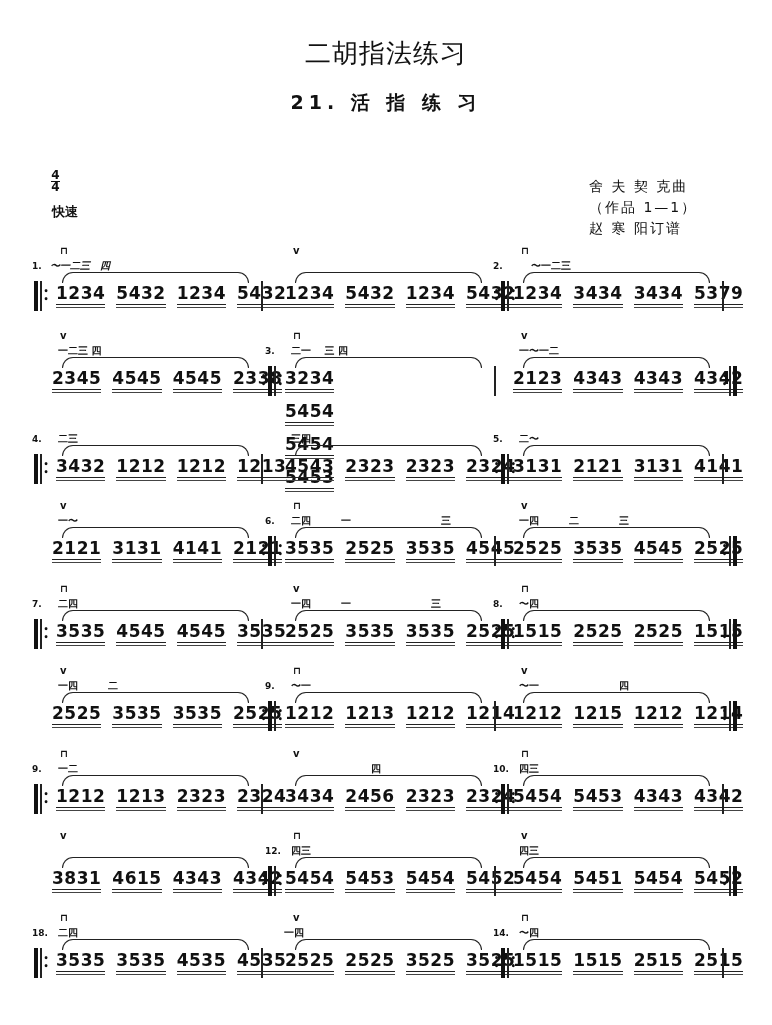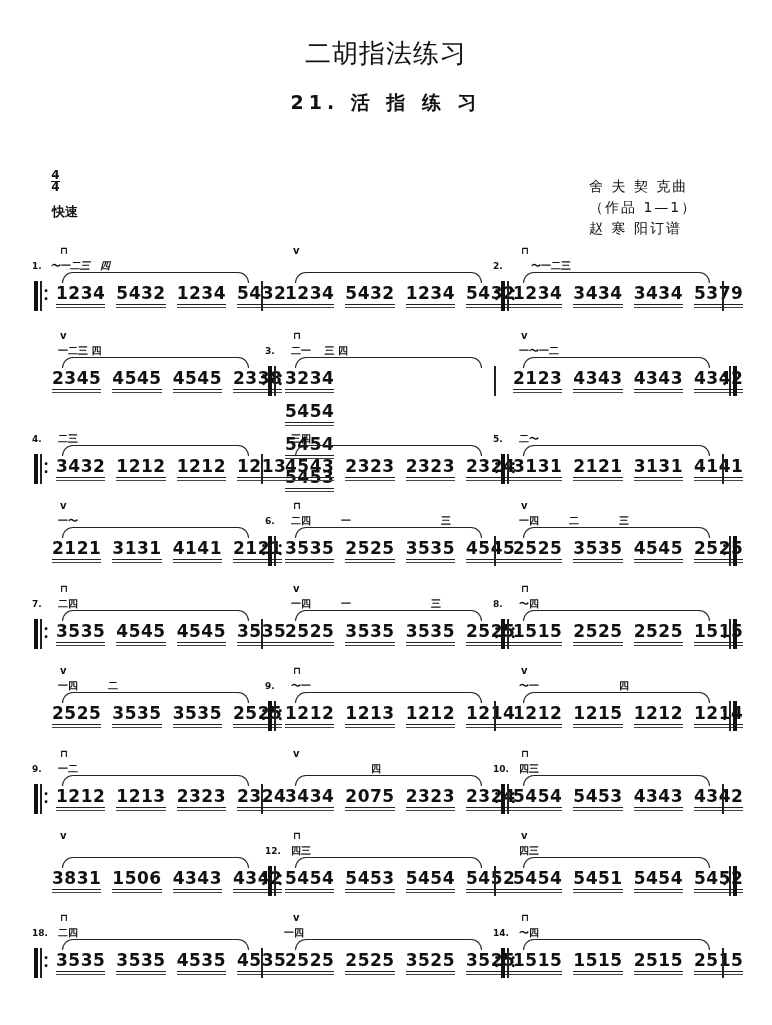--- a/index.html
+++ b/index.html
@@ -408,21 +408,21 @@
           <span class="grp">2324</span>
         </div>
         <div class="bl bl-single" style="left: 217px;"></div>
       </div>
       <div class="seg" style="left: 277px; width: 225px;">
         <span class="bowing" style="left: 16px;">v</span>
         <span class="finger" style="left: 14px;">　　　　　　　　四</span>
         <div class="slur" style="left: 18px; width: 185px;"></div>
         <div class="notes" style="left: 8px;">
           <span class="grp">3434</span>
-          <span class="grp">2075</span>
+          <span class="grp">2456</span>
           <span class="grp">2323</span>
           <span class="grp">2324</span>
         </div>
         <div class="bl bl-repboth" style="left: 217px;">
           <div class="dots" style="white-space: pre;">•
 •</div>
           <div class="thick"></div>
           <div class="thin"></div>
           <div class="dots" style="white-space: pre;">•
 •</div>
@@ -441,21 +441,21 @@
         </div>
         <div class="bl bl-single" style="left: 217px;"></div>
       </div>
     </div>
     <div class="row" style="top: 830px;">
       <div class="seg" style="left: 44px; width: 225px;">
         <span class="bowing" style="left: 16px;">v</span>
         <div class="slur" style="left: 18px; width: 185px;"></div>
         <div class="notes" style="left: 8px;">
           <span class="grp">3831</span>
-          <span class="grp">1506</span>
+          <span class="grp">4615</span>
           <span class="grp">4343</span>
           <span class="grp">4342</span>
         </div>
         <div class="bl bl-repboth" style="left: 217px;">
           <div class="dots" style="white-space: pre;">•
 •</div>
           <div class="thick"></div>
           <div class="thin"></div>
           <div class="dots" style="white-space: pre;">•
 •</div>

